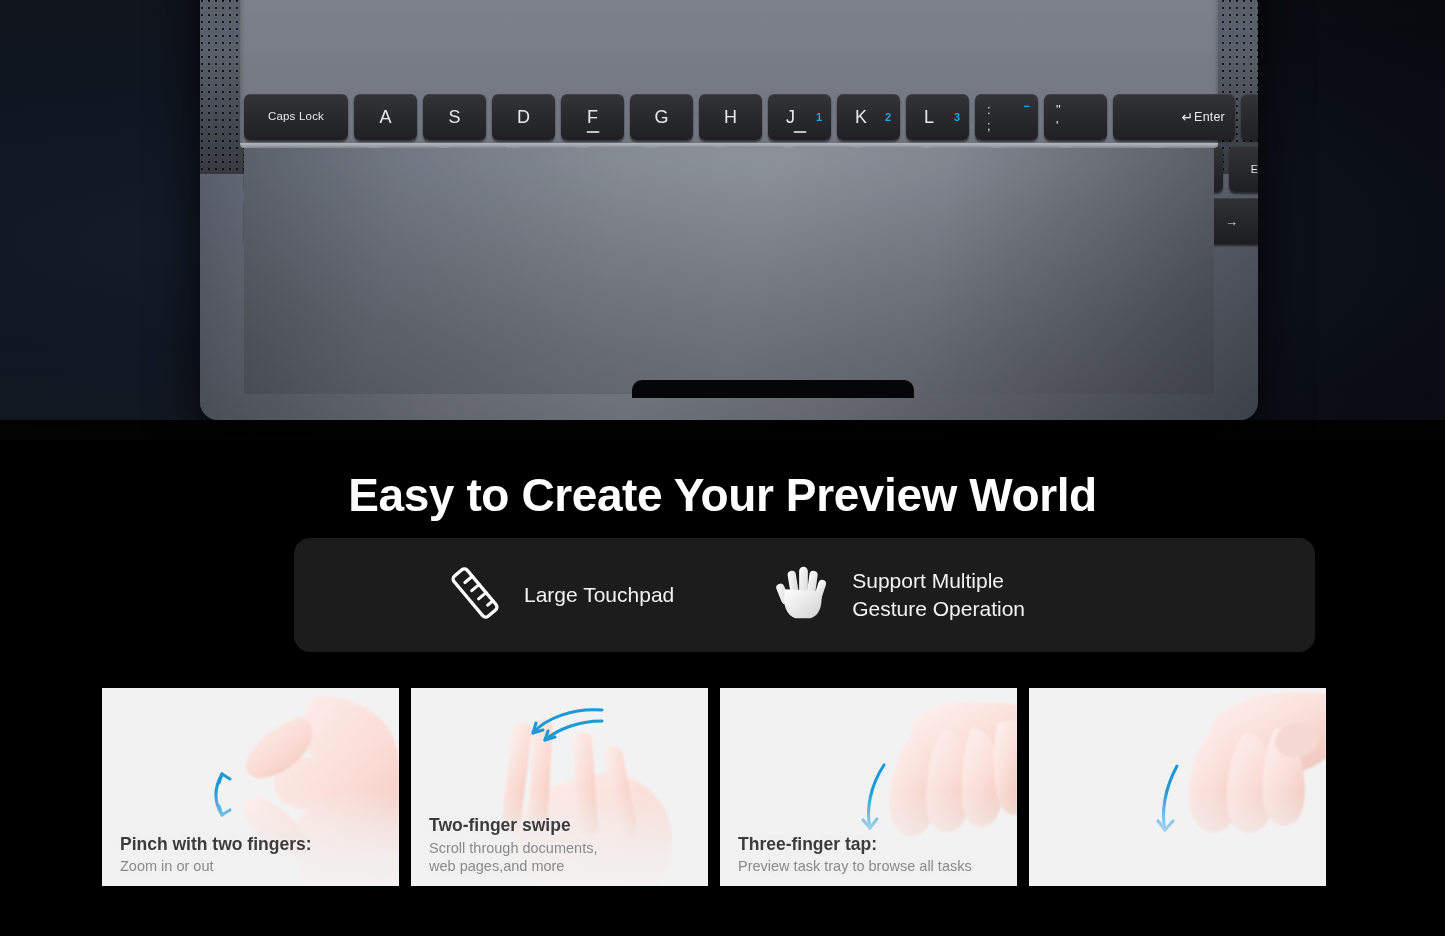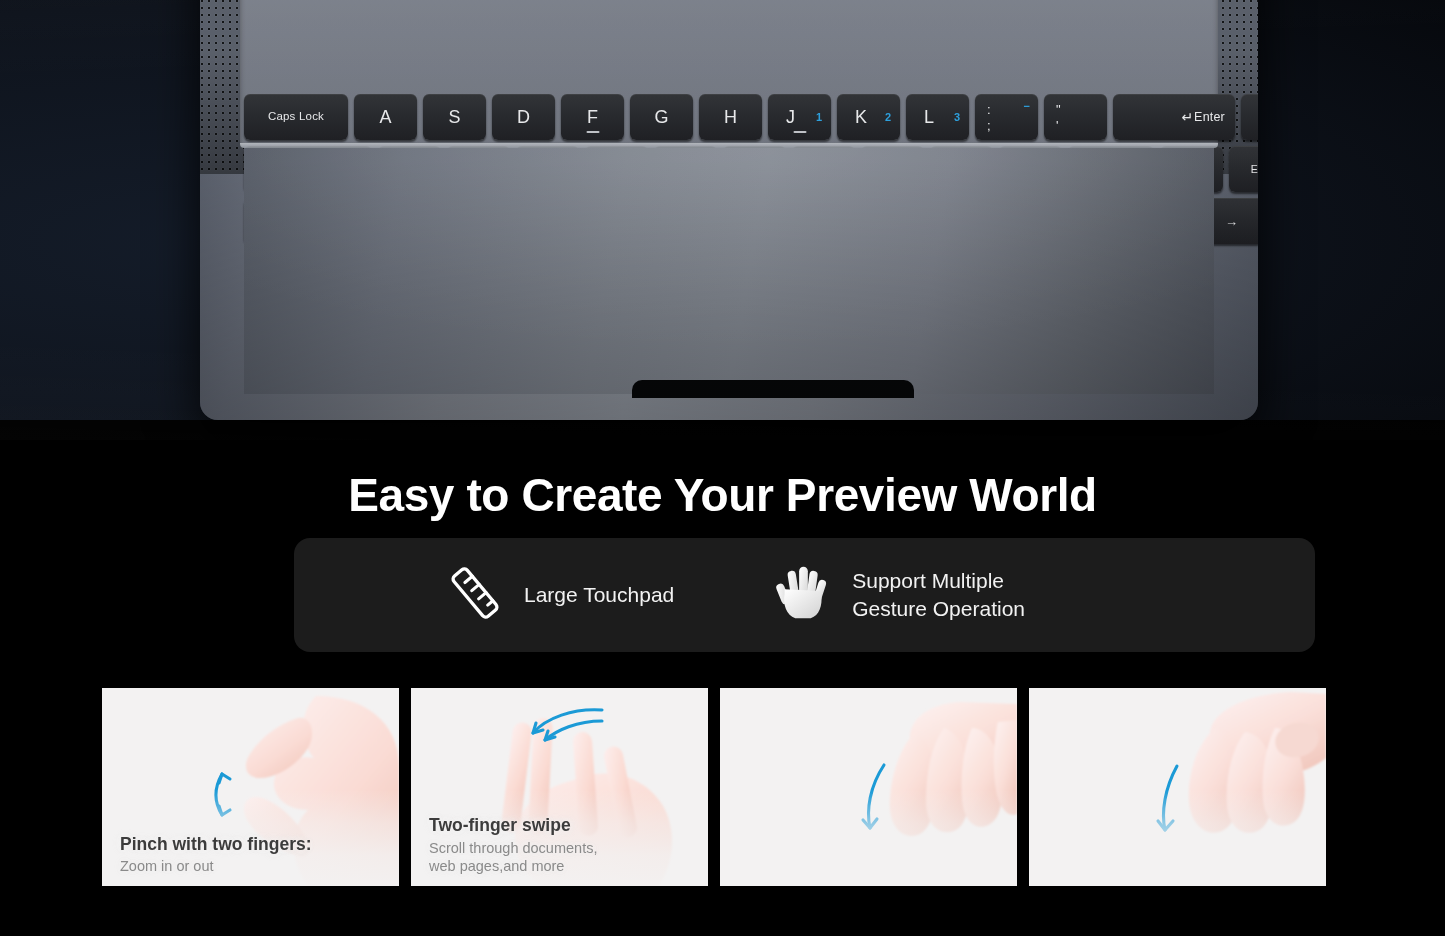--- a/index.html
+++ b/index.html
@@ -522,20 +522,24 @@
                    C280 134 284 114 282 88 C280 62 268 40 252 40 Z"></path>
           <path d="M278 34 C274 52 272 78 276 102 C279 120 288 130 297 126 L297 32 Z"></path>
         </g>
         <g fill="none" stroke="#1b9ad6" stroke-width="3.1" stroke-linecap="round">
           <path d="M164 77 C150 98 146 122 150 140"></path>
           <path d="M150 140 L143 132 M150 140 L157 131"></path>
         </g>
       </svg>
     </div>
     <div class="card-scrim"></div>
+    <div class="card-text">
+      <div class="card-title">Three-finger tap:</div>
+      <div class="card-desc">Preview task tray to browse all tasks</div>
+    </div>
   </div>
 
   <div class="card">
     <div class="card-art">
       <svg class="card-svg" viewBox="0 0 297 198" preserveAspectRatio="xMidYMid slice">
         <defs>
           <linearGradient id="skin4" x1="0.15" y1="0" x2="0.9" y2="1">
             <stop offset="0" stop-color="#fdefee"></stop>
             <stop offset="0.5" stop-color="#fadfd9"></stop>
             <stop offset="1" stop-color="#f0c5ba"></stop>

